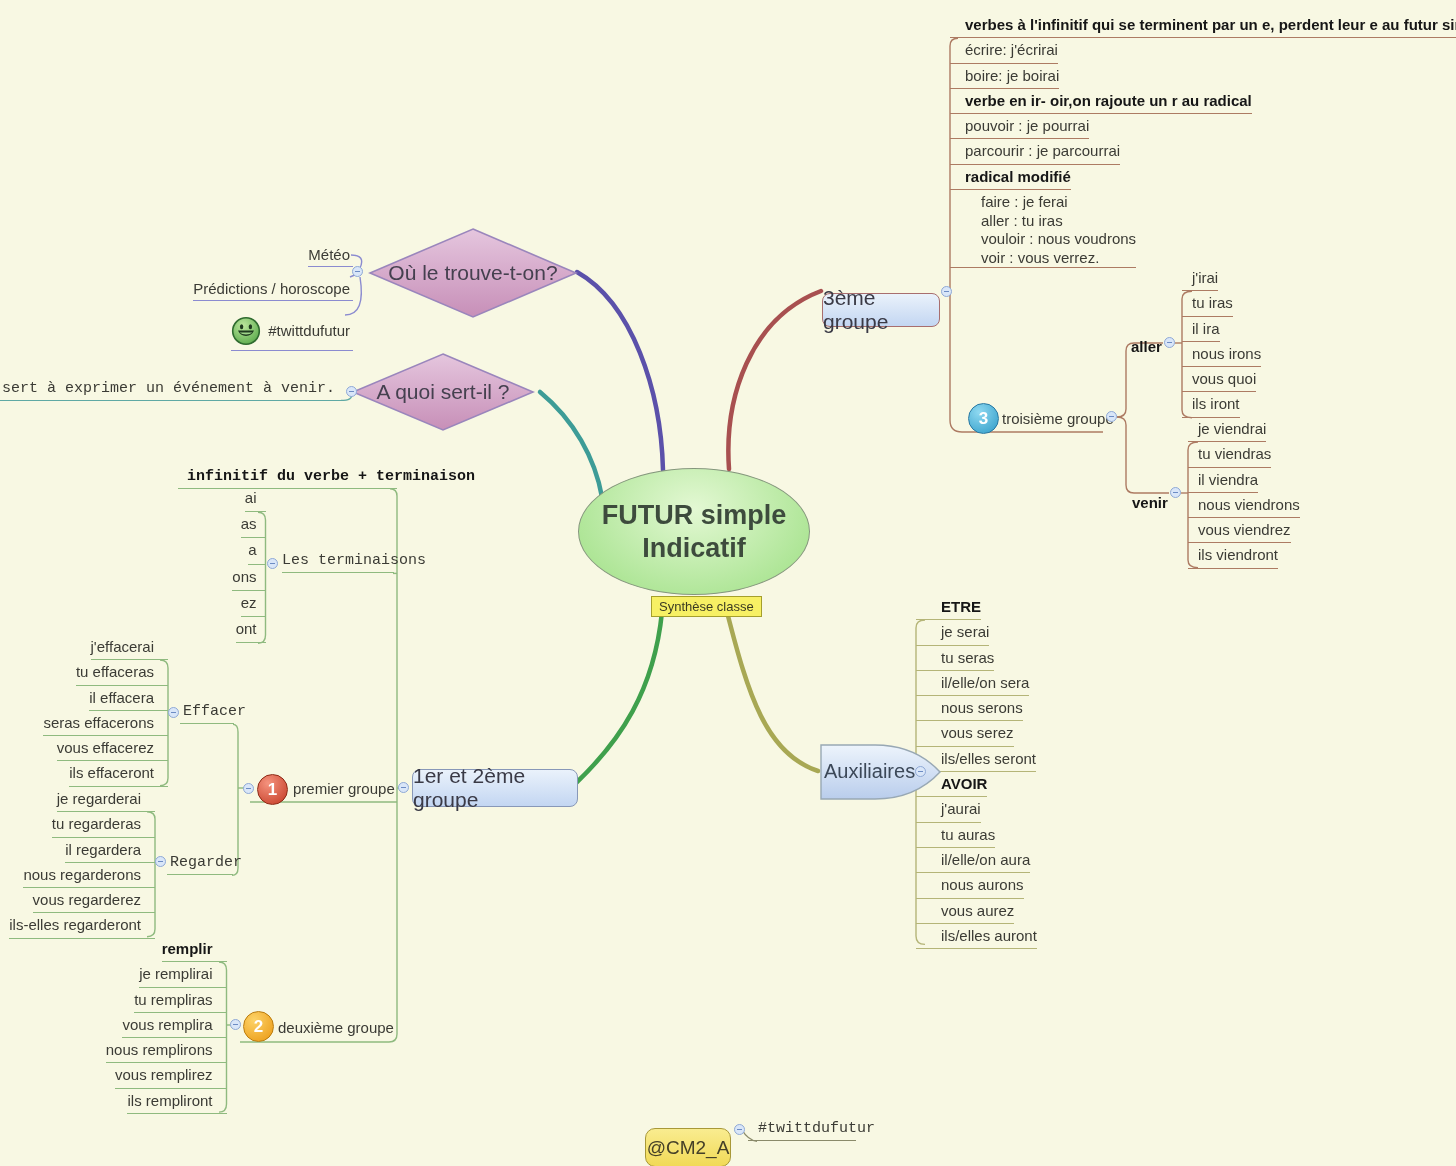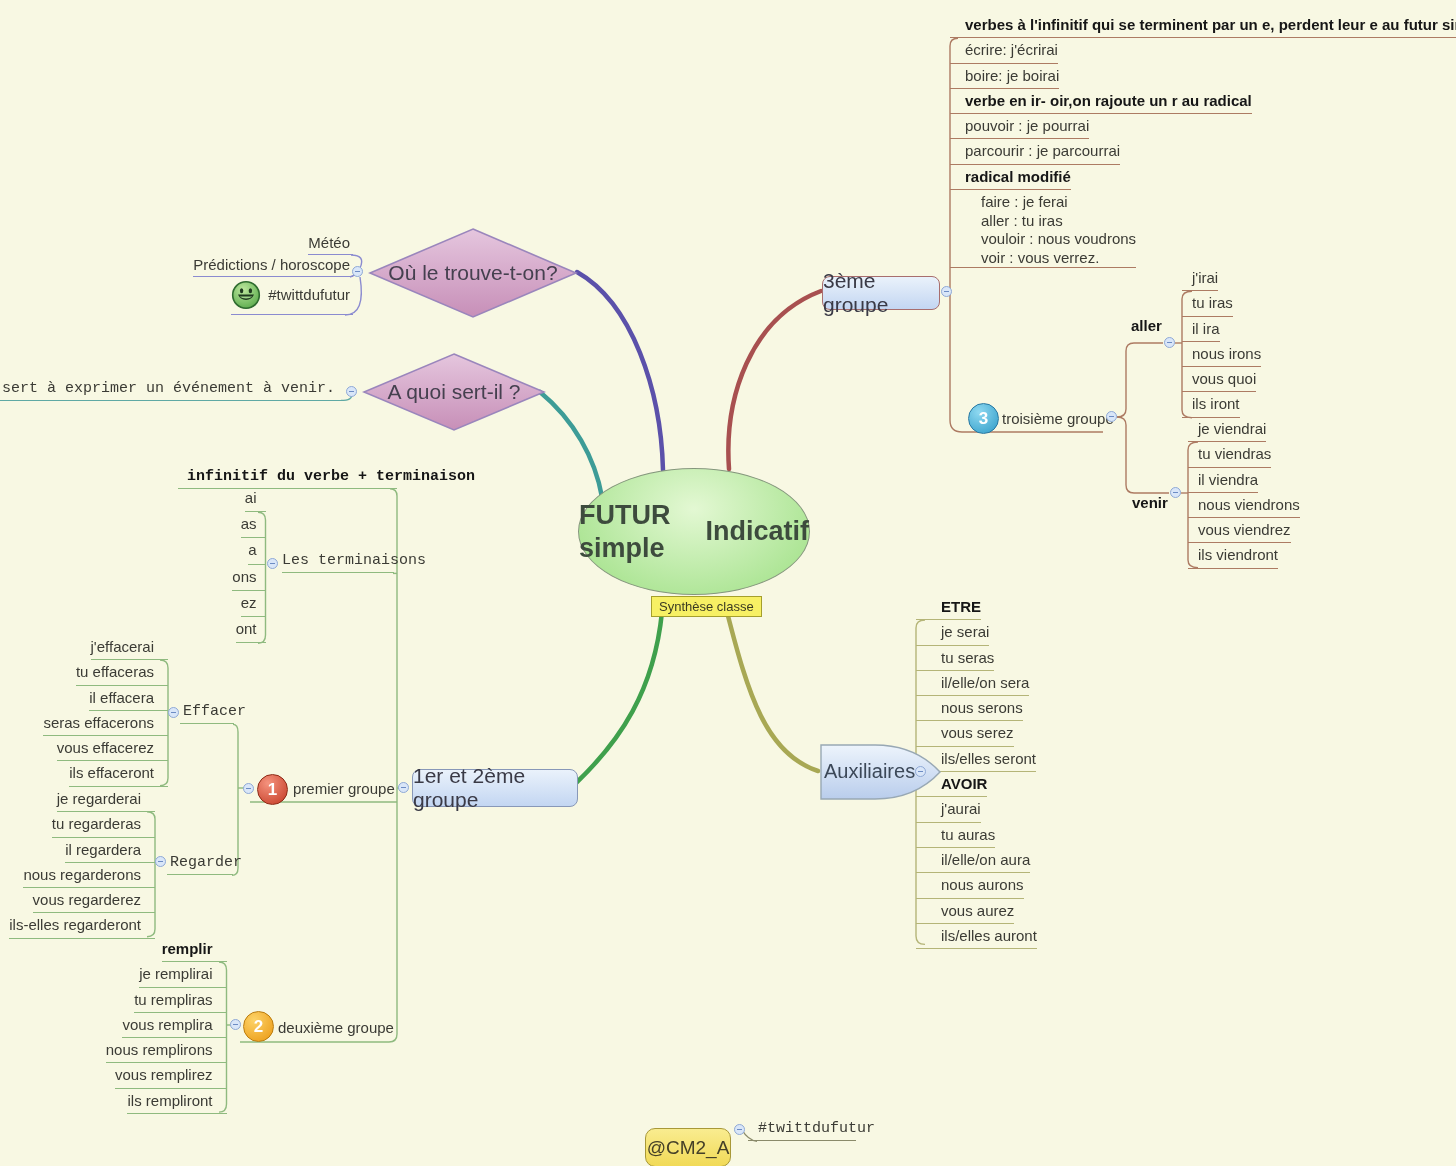--- a/index.html
+++ b/index.html
@@ -28,31 +28,31 @@
   .badge{position:absolute;width:29px;height:29px;border-radius:50%;color:#fff;font-weight:bold;
     font-size:17px;display:flex;align-items:center;justify-content:center;z-index:4;}
   .badge.red{background:radial-gradient(circle at 35% 28%,#f5937e,#c23822);border:1px solid #8d2a16;}
   .badge.orange{background:radial-gradient(circle at 35% 28%,#fdd368,#ea9710);border:1px solid #bb7c0e;}
   .badge.blue{background:radial-gradient(circle at 35% 28%,#8fd9f1,#2e9bc7;);background:radial-gradient(circle at 35% 28%,#8fd9f1,#2e9bc7);border:1px solid #2878a2;}
   .diamond{position:absolute;z-index:3;}
   .diamond .dtext{position:absolute;left:0;top:0;width:100%;height:100%;display:flex;
     align-items:center;justify-content:center;font-size:21px;color:#45404f;}
   .ellipse{position:absolute;left:578px;top:468px;width:230px;height:125px;border-radius:50%;
     background:radial-gradient(ellipse at 50% 32%,#e3f8d3,#9cdf82);border:1.5px solid #85977d;
-    display:flex;align-items:center;justify-content:center;z-index:3;
+    display:flex;flex-direction:column;align-items:center;justify-content:center;z-index:3;
     font-size:27px;font-weight:bold;color:#3d4b3d;line-height:33px;}
   .synthese{position:absolute;left:651px;top:596px;background:#f7f064;border:1px solid #a59f2c;
     font-size:13px;padding:2px 7px;color:#3b3b22;z-index:4;white-space:nowrap;}
   .auxshape{position:absolute;left:820px;top:742px;z-index:3;}
   .auxtext{position:absolute;left:824px;top:760px;font-size:20px;color:#3c4858;z-index:4;}
   .cm2{position:absolute;left:645px;top:1112px;width:84px;height:37px;border-radius:10px;
     background:linear-gradient(#f9ec90,#f1da57);border:1.5px solid #a89838;display:flex;
     align-items:center;justify-content:center;font-size:19px;color:#454028;z-index:3;margin-top:16px;}
   .whererow{box-sizing:border-box;height:22px;line-height:20px;font-size:15px;white-space:nowrap;
-    border-bottom:1.4px solid var(--lc);width:max-content;padding-right:3px;}
+    border-bottom:1.4px solid var(--lc);width:max-content;padding-right:3px;margin-top:12px;}
   .whererow.tall{height:38px;display:flex;align-items:center;gap:7px;padding-bottom:2px;}
 </style>
 </head>
 <body>
 
 <div class="canvas">
 
   <svg class="layer" width="1456" height="1166">
     <defs>
       <linearGradient id="gpink" x1="0" y1="0" x2="0" y2="1">
@@ -145,30 +145,30 @@
           <ellipse cx="19.4" cy="10.8" rx="1.7" ry="2.5" fill="#1f3a1f"></ellipse>
           <path d="M7,14.5 A8.6,8.6 0 0 0 23,14.5 Z" fill="#1f3a1f"></path>
           <path d="M8.6,16.5 A8,5 0 0 0 21.4,16.5 Z" fill="#9ed489"></path>
         </svg>
       </span>
       <span>#twittdufutur</span>
     </div>
   </div>
   <div class="handle" style="left:352px;top:266px;"></div>
 
-  <div class="diamond" style="left:362px;top:353px;width:184px;height:78px;text-decoration:underline;">
+  <div class="diamond" style="left:351px;top:353px;width:184px;height:78px;text-decoration:underline;">
     <svg width="184" height="78">
       <polygon points="92,1 182,39 92,77 2,39" fill="url(#gpink)" stroke="#9a86bc" stroke-width="1.6"></polygon>
     </svg>
     <div class="dtext">A quoi sert-il ?</div>
   </div>
   <div class="lbl u c-teal" style="right:1113px;top:378px;padding-right:8px;">Il sert à exprimer un événement à venir.</div>
   <div class="handle" style="left:346px;top:386px;"></div>
 
-  <div class="node" style="left:822px;top:276px;width:116px;height:32px;border:1.5px solid #a86e6e;">
+  <div class="node" style="left:822px;top:293px;width:116px;height:32px;border:1.5px solid #a86e6e;">
     <span>3ème groupe</span>
   </div>
   <div class="handle" style="left:941px;top:286px;"></div>
 
   <div class="list lalign c-brown pl15" style="left:950px;top:13px;">
     <div class="item b">verbes à l'infinitif qui se terminent par un e, perdent leur e au futur simple</div>
     <div class="item">écrire: j'écrirai</div>
     <div class="item">boire: je boirai</div>
     <div class="item b">verbe en ir- oir,on rajoute un r au radical</div>
     <div class="item">pouvoir : je pourrai</div>
@@ -181,21 +181,21 @@
       <div>voir : vous verrez.</div>
     </div>
   </div>
 
   <div class="badge blue" style="left:968px;top:403px;">
     <span>3</span>
   </div>
   <div class="lbl" style="left:1002px;top:408px;">troisième groupe</div>
   <div class="handle" style="left:1106px;top:411px;"></div>
 
-  <div class="lbl b" style="left:1131px;top:315px;">aller</div>
+  <div class="lbl b" style="left:1131px;top:336px;">aller</div>
   <div class="handle" style="left:1164px;top:337px;"></div>
   <div class="list lalign c-brown pl10" style="left:1182px;top:266px;">
     <div class="item">j'irai</div>
     <div class="item">tu iras</div>
     <div class="item">il ira</div>
     <div class="item">nous irons</div>
     <div class="item">vous quoi</div>
     <div class="item">ils iront</div>
   </div>
 

